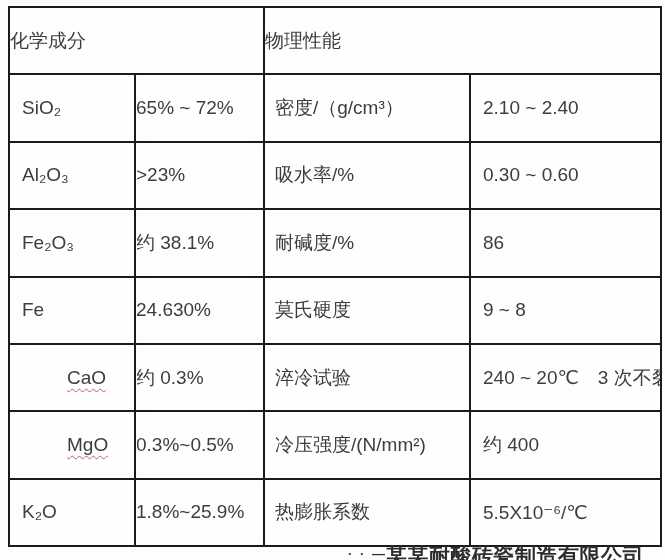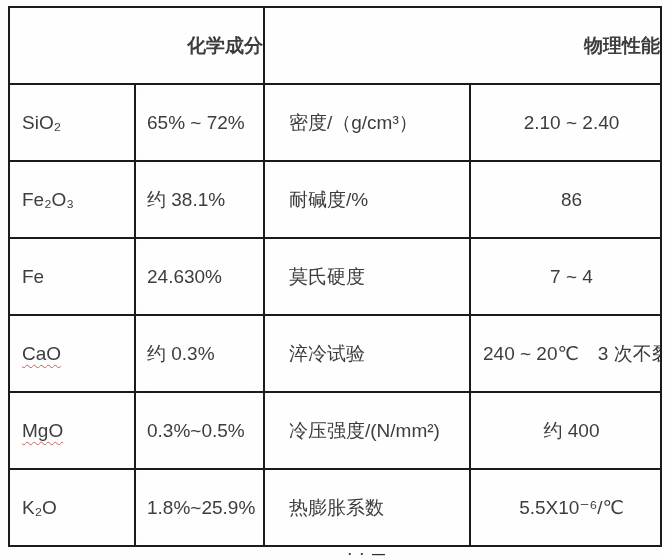--- a/index.html
+++ b/index.html
@@ -16,29 +16,30 @@
   .spec-table th,.spec-table td{
     border:2px solid #1b1b1b;
     color:#3d3d3d;
     font-size:19px;font-weight:400;
     vertical-align:middle;
     background:#fefefe;
     padding:0;
     overflow:hidden;white-space:nowrap;
   }
   .spec-table tr{height:49px;}
-  .spec-table th{text-align:right;font-weight:700;}
+  .spec-table th{text-align:left;font-weight:400;}
   td.c1{padding-left:12px;}
-  td.c2{padding-left:11px;border-radius:22px;}
-  td.c3{padding-left:24px;}
-  td.c4{padding-left:12px;text-align:center;}
+  td.c2{border-radius:22px;}
+  td.c3{padding-left:10px;}
+  td.c4{padding-left:12px;}
   .squiggle{
     text-decoration:underline wavy #c0635e;
     text-decoration-thickness:1px;
     text-underline-offset:4px;
+    margin-left:45px;
   }
   .watermark{
     position:absolute;left:386px;top:544px;width:279px;height:16px;
     overflow:hidden;white-space:nowrap;
     color:#2e2e2e;font-weight:700;font-size:21px;line-height:23px;
     letter-spacing:0.5px;
     z-index:5;
   }
   .wm-dots{
     position:absolute;left:348px;top:546px;height:14px;overflow:hidden;
@@ -64,35 +65,41 @@
         <th colspan="2">物理性能</th>
       </tr>
 
       <tr>
         <td class="c1"><span>SiO₂</span></td>
         <td class="c2">65% ~ 72%</td>
         <td class="c3">密度/（g/cm³）</td>
         <td class="c4">2.10 ~ 2.40</td>
       </tr>
 
+      <tr>
+        <td class="c1"><span>Al₂O₃</span></td>
+        <td class="c2">&gt;23%</td>
+        <td class="c3">吸水率/%</td>
+        <td class="c4">0.30 ~ 0.60</td>
+      </tr>
 
 
 
       <tr>
         <td class="c1"><span>Fe₂O₃</span></td>
         <td class="c2">约 38.1%</td>
         <td class="c3">耐碱度/%</td>
         <td class="c4">86</td>
       </tr>
 
       <tr>
         <td class="c1"><span>Fe</span></td>
         <td class="c2">24.630%</td>
         <td class="c3">莫氏硬度</td>
-        <td class="c4">7 ~ 4</td>
+        <td class="c4">9 ~ 8</td>
       </tr>
 
       <tr>
         <td class="c1"><span class="squiggle">CaO</span></td>
         <td class="c2">约 0.3%</td>
         <td class="c3">淬冷试验</td>
         <td class="c4">240 ~ 20℃　3 次不裂</td>
       </tr>
 
       <tr>
@@ -106,14 +113,17 @@
         <td class="c1"><span>K₂O</span></td>
         <td class="c2">1.8%~25.9%</td>
         <td class="c3">热膨胀系数</td>
         <td class="c4">5.5X10⁻⁶/℃</td>
       </tr>
 
     </tbody>
   </table>
 
   <span class="wm-dots">· · —</span>
+  <div class="watermark">
+    <span>某某耐酸砖瓷制造有限公司</span>
+  </div>
 
 </div>
 
 </body></html>

